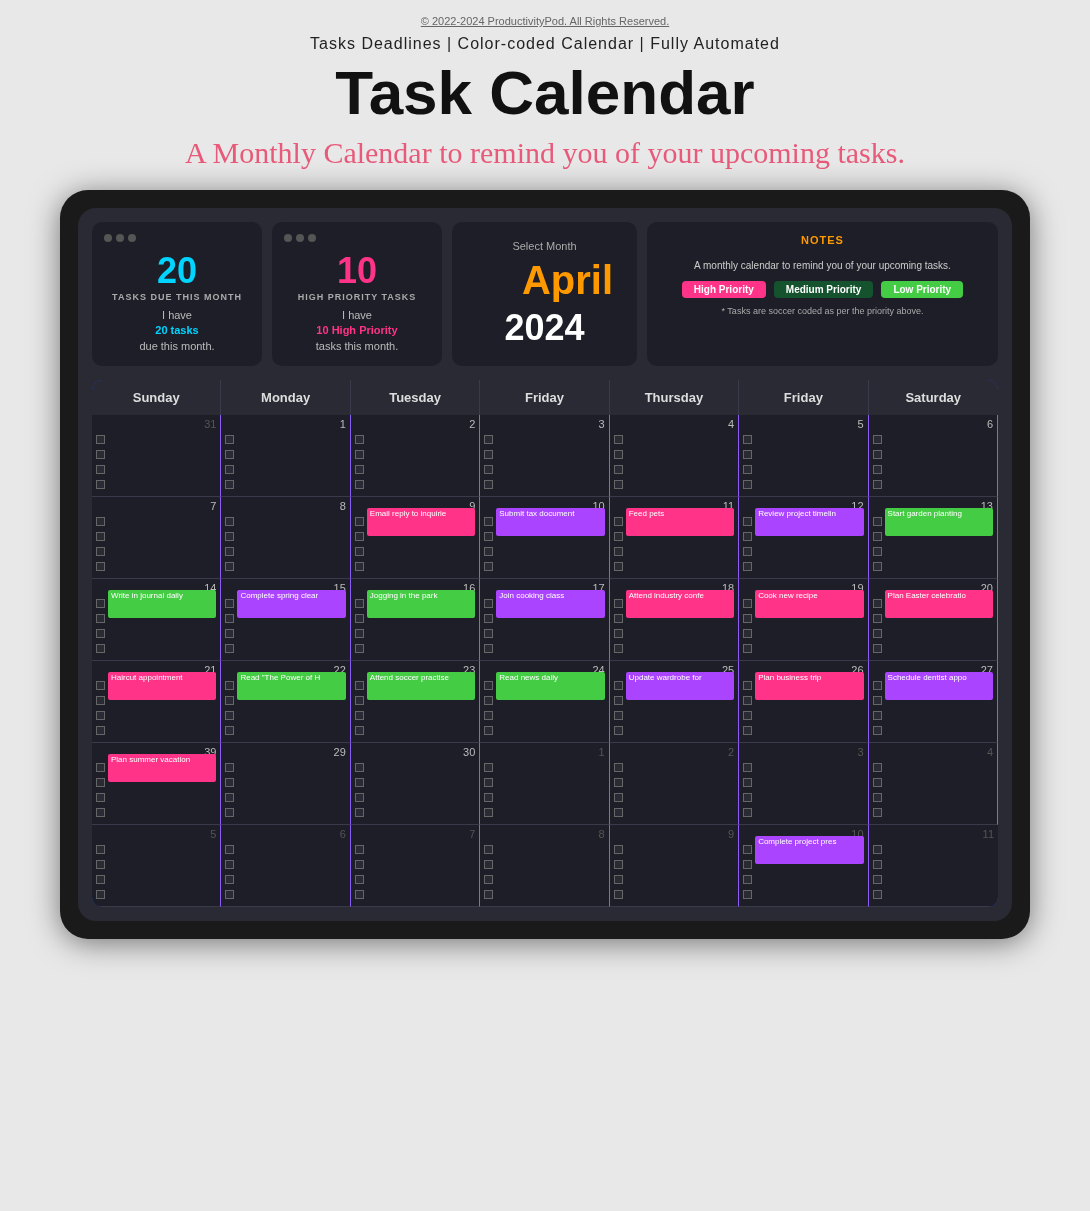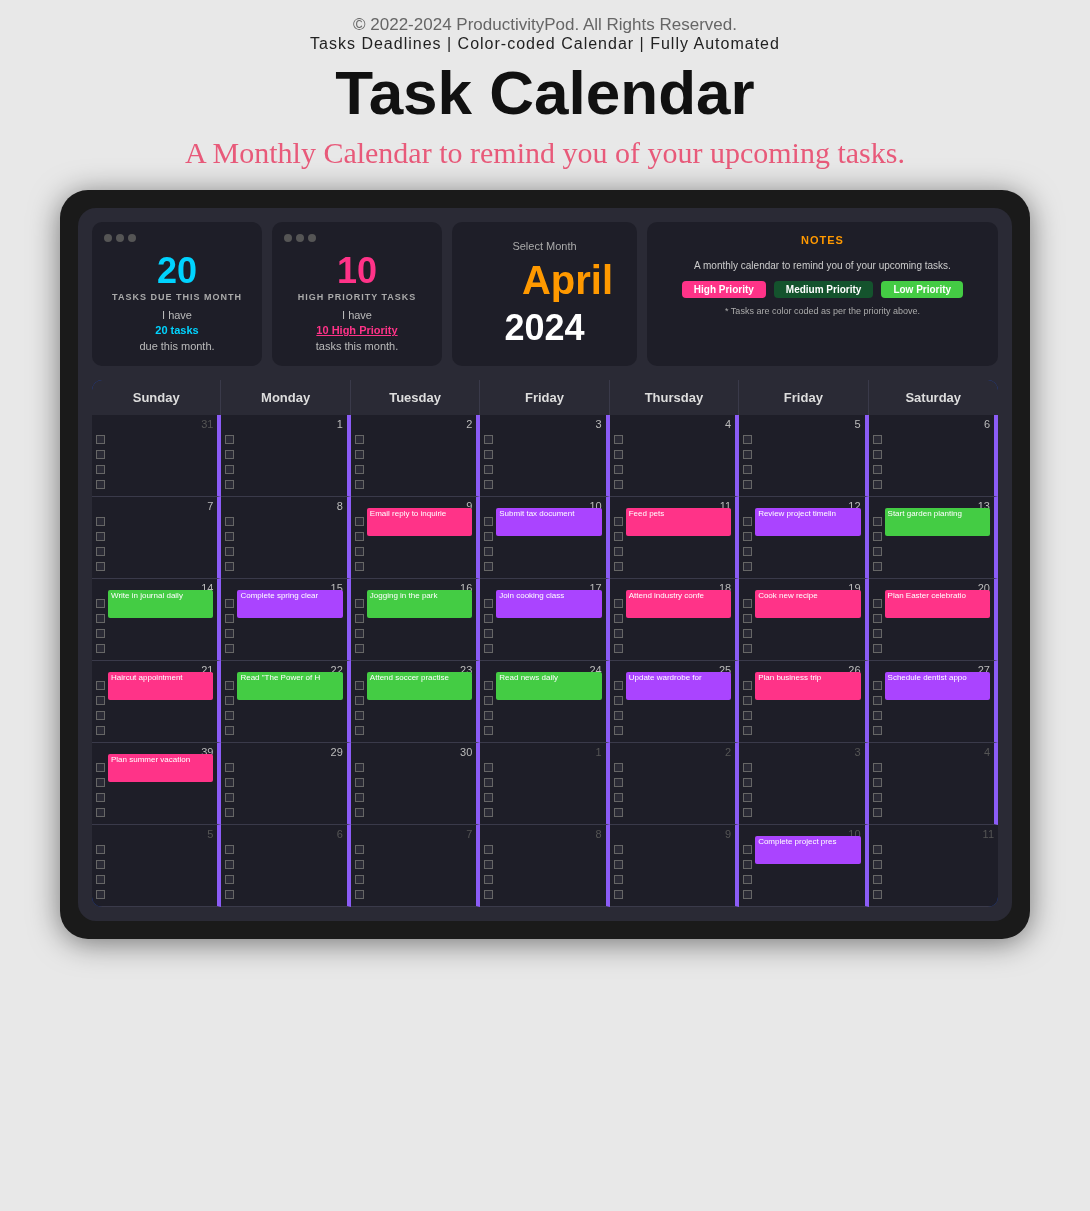--- a/index.html
+++ b/index.html
@@ -7,23 +7,24 @@
       background: #e8e8e8;
       font-family: Arial, sans-serif;
       width: 1090px;
       min-height: 1211px;
       display: flex;
       flex-direction: column;
       align-items: center;
       padding: 15px 0 30px;
     }
     .copyright {
-      font-size: 17px;
+      font-size: 11px;
       color: #666;
-      margin-bottom: 0;
+      margin-bottom: 8px;
+      text-decoration: underline;
     }
     .subtitle {
       font-size: 16px;
       color: #222;
       letter-spacing: 1px;
       margin-bottom: 4px;
     }
     .main-title {
       font-size: 62px;
       font-weight: bold;
@@ -94,21 +95,20 @@
       color: #bbb;
       line-height: 1.4;
     }
     .stat-highlight-cyan {
       color: #00d4ff;
       font-weight: bold;
     }
     .stat-highlight-pink {
       color: #ff3388;
       font-weight: bold;
-      text-decoration: underline;
     }
     .month-card {
       background: #1e1e28;
       border-radius: 10px;
       padding: 12px;
       width: 185px;
       text-align: center;
       flex-shrink: 0;
       display: flex;
       flex-direction: column;
@@ -188,21 +188,21 @@
       font-weight: bold;
       color: #ddd;
       border-right: 1px solid #3a3a4a;
     }
     .cal-header-cell:last-child { border-right: none; }
     .calendar-body {
       display: grid;
       grid-template-columns: repeat(7, 1fr);
     }
     .cal-cell {
-      border-right: 4px solid #8b5cf6;
+      border-right: 1px solid #8b5cf6;
       border-bottom: 1px solid #3a3a4a;
       padding: 3px 4px;
       min-height: 82px;
       background: #1e1e28;
     }
     .cal-cell:last-child { border-right: none; }
     .cal-cell.other-month .date-num { color: #555; }
     .date-num {
       font-size: 11px;
       color: #bbb;
@@ -294,21 +294,21 @@
       </div>
 
       <div class="notes-card">
         <div class="notes-title">NOTES</div>
         <div class="notes-desc">A monthly calendar to remind you of your upcoming tasks.</div>
         <div class="priority-badges">
           <div class="badge badge-high">High Priority</div>
           <div class="badge badge-medium">Medium Priority</div>
           <div class="badge badge-low">Low Priority</div>
         </div>
-        <div class="notes-footer">* Tasks are color coded as per the priority above.</div>
+        <div class="notes-footer">* Tasks are soccer coded as per the priority above.</div>
       </div>
     </div>
 
     <div class="calendar-container">
       <div class="calendar-header">
         <div class="cal-header-cell">Sunday</div>
         <div class="cal-header-cell">Monday</div>
         <div class="cal-header-cell">Tuesday</div>
         <div class="cal-header-cell">Friday</div>
         <div class="cal-header-cell">Thursday</div>

